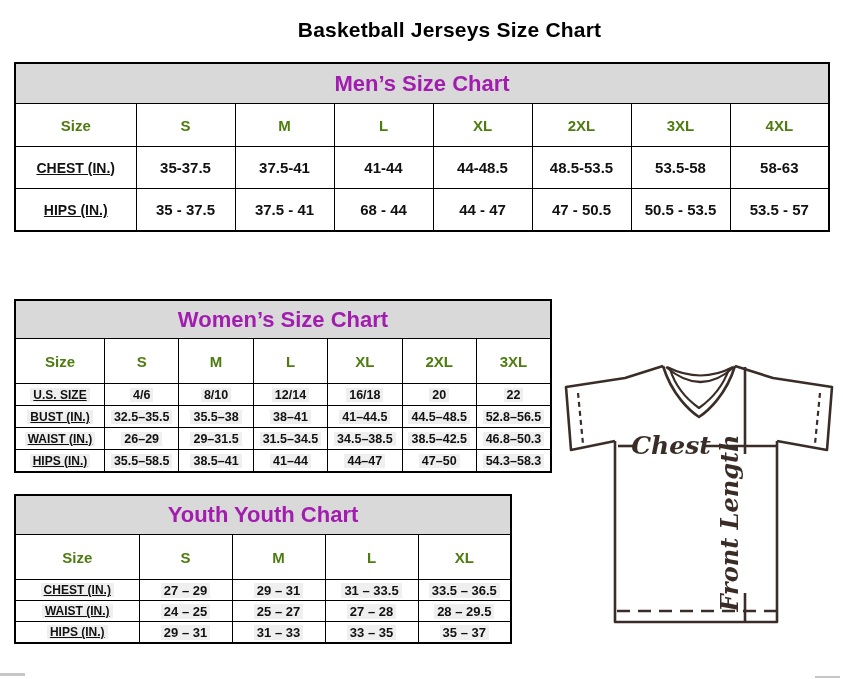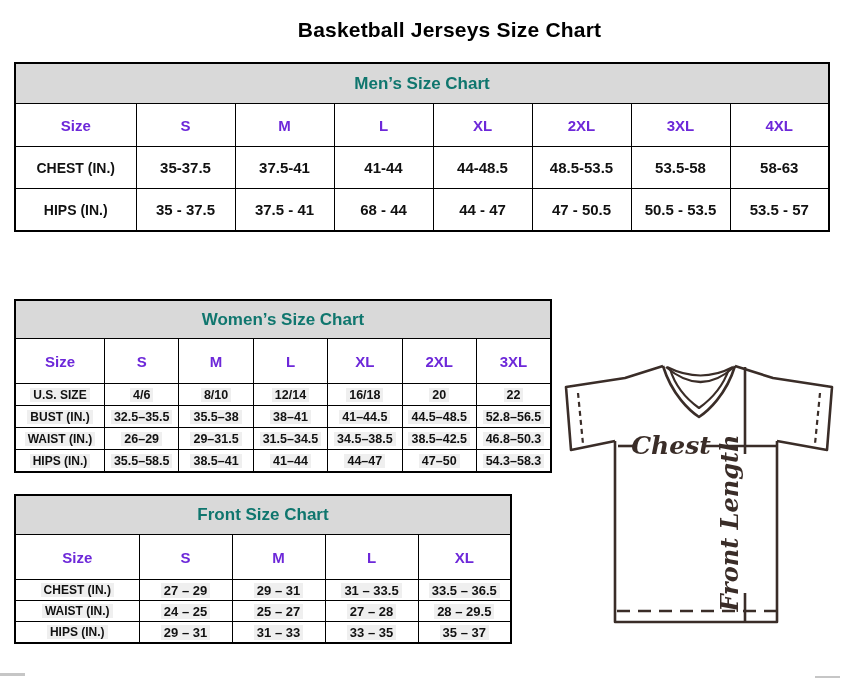--- a/index.html
+++ b/index.html
@@ -16,23 +16,23 @@
     margin-left:28px;
   }
   table.size-table{
     position:absolute;border-collapse:collapse;table-layout:fixed;
     border:2px solid #000;background:#fff;
   }
   table.size-table th,table.size-table td{
     border:1px solid #000;text-align:center;vertical-align:middle;
     font-weight:bold;padding:0;overflow:hidden;white-space:nowrap;
   }
-  th.chart-title{font-size:17px;color:#0f766e;}
-  td.size-head{font-size:15px;color:#6d28d9;}
-  td.row-label{font-size:12.5px;}
+  th.chart-title{font-size:22px;color:#a21caf;}
+  td.size-head{font-size:15px;color:#4d7c0f;}
+  td.row-label{font-size:12.5px;text-decoration:underline;}
   td.cell{font-size:15px;}
   
   #mens-table{left:14px;top:62px;width:815px;}
   #mens-table th.chart-title{height:39px;}
   #mens-table tr.size-row td{height:42px;}
   #mens-table tr.data-row td{height:41px;}
   #mens-table td.row-label{font-size:14px;}
   
   #womens-table{left:14px;top:299px;width:538px;border-radius:8px;}
   #womens-table th.chart-title{height:37px;}
@@ -158,21 +158,21 @@
     </tbody>
   </table>
 
 <table class="size-table" id="youth-table">
   <colgroup>
       <col style="width:124px">
       <col span="4" style="width:93px">
     </colgroup>
 <tbody>
       <tr>
-        <th class="chart-title" colspan="5" style="background: rgb(217, 217, 217);">Front Size Chart</th>
+        <th class="chart-title" colspan="5" style="background: rgb(217, 217, 217);">Youth Youth Chart</th>
       </tr>
       <tr class="size-row">
         <td class="size-head">Size</td>
         <td class="size-head">S</td>
         <td class="size-head">M</td>
         <td class="size-head">L</td>
         <td class="size-head">XL</td>
       </tr>
       <tr class="data-row">
         <td class="row-label"><span class="hl">CHEST (IN.)</span></td>

